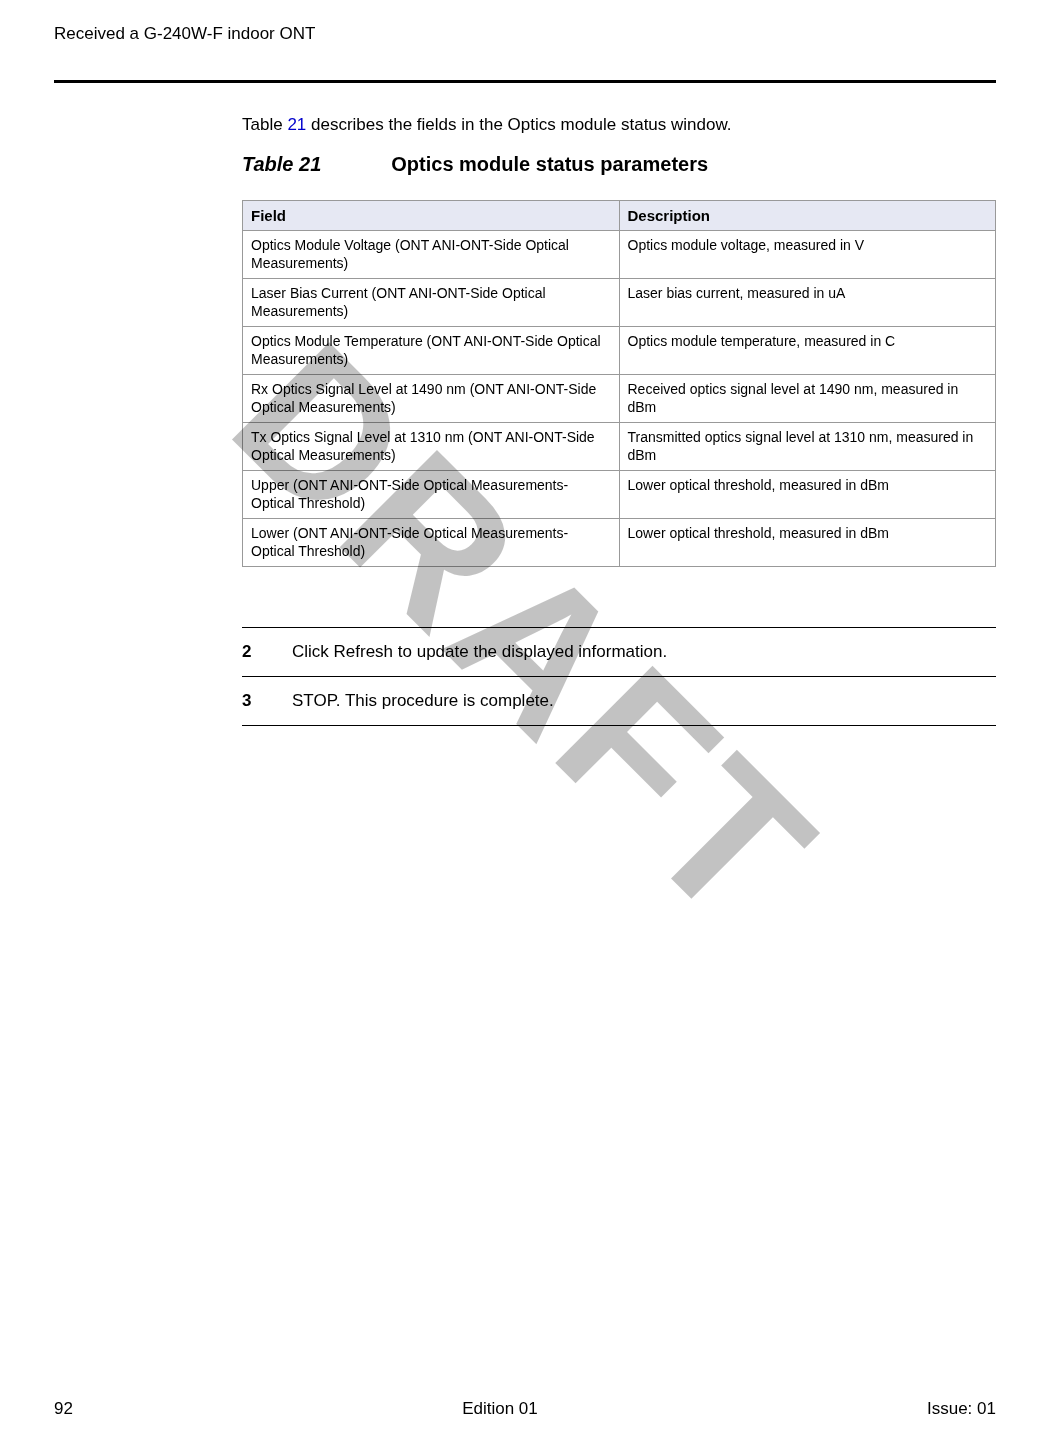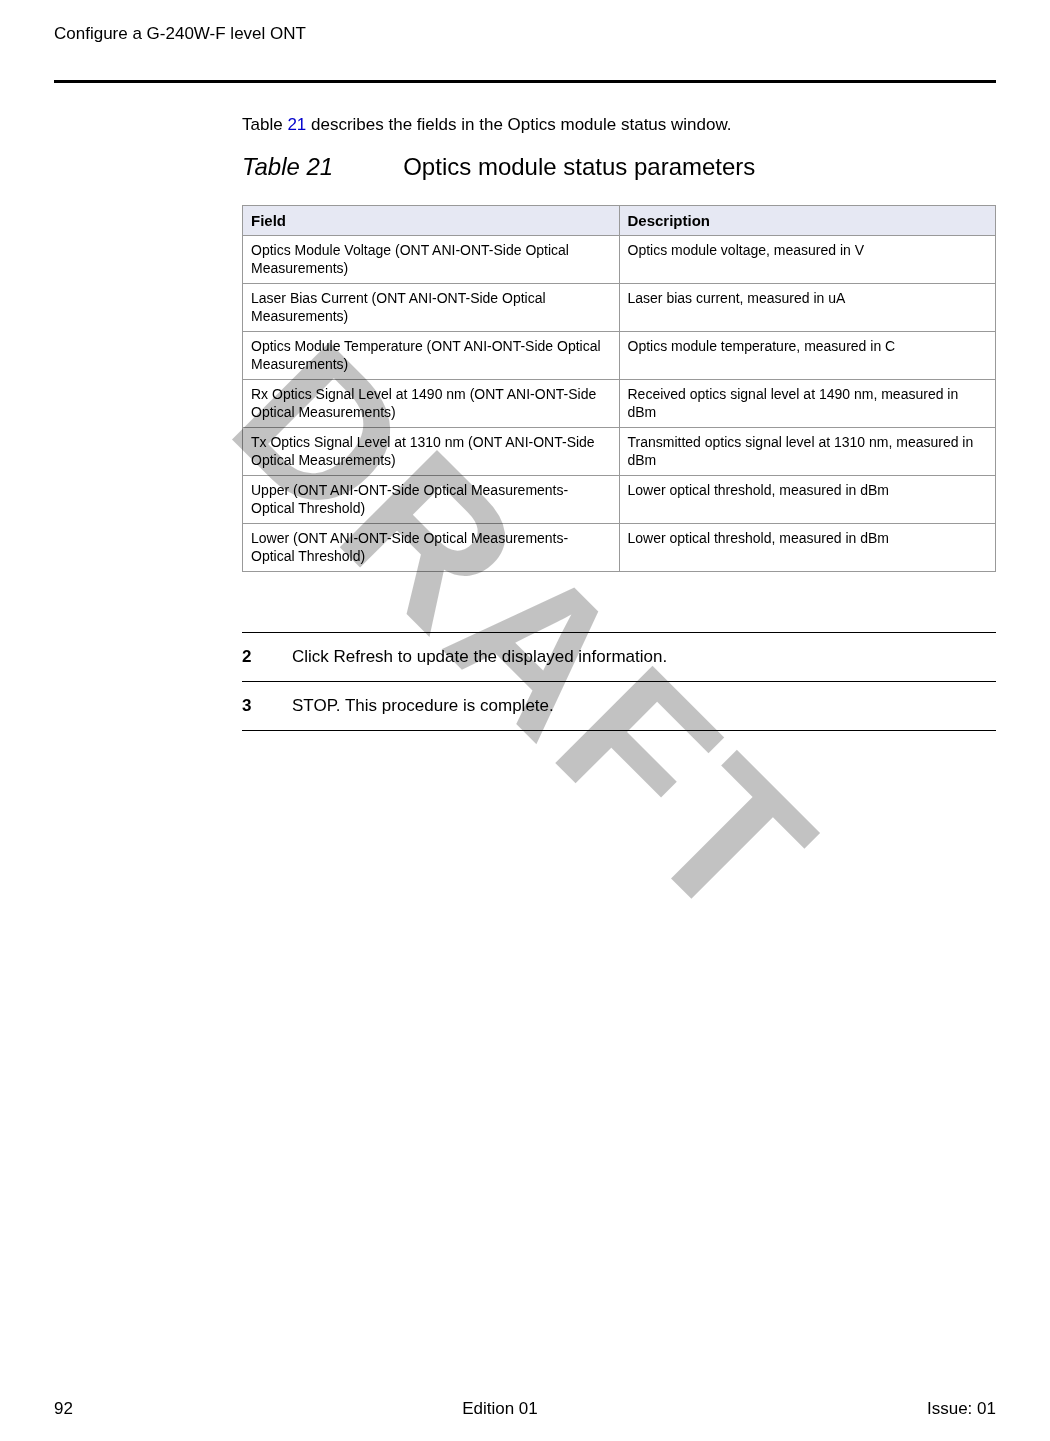--- a/index.html
+++ b/index.html
@@ -32,22 +32,22 @@
   }
   .intro {
     font-size: 17px;
     margin-bottom: 18px;
   }
   .xref {
     color: #0000cc;
   }
   .table-title {
     font-style: italic;
-    font-weight: normal;
-    font-size: 24px;
+    font-weight: bold;
+    font-size: 20px;
     margin-bottom: 24px;
   }
   .table-title .tnum {
     margin-right: 70px;
     font-style: italic;
   }
   .table-title .ttext {
     font-style: normal;
   }
   table.params {
@@ -118,21 +118,21 @@
     justify-content: space-between;
     font-size: 17px;
   }
 </style>
 </head>
 <body>
 
 <div class="page">
 
   <div class="header-row">
-    <div>Configure a G-240W-F level ONT</div>
+    <div>Received a G-240W-F indoor ONT</div>
   </div>
 
   <div class="rule-thick"></div>
 
   <div class="content">
     <div class="intro">
       <span>Table </span><span class="xref">21</span><span> describes the fields in the Optics module status window.</span>
     </div>
 
     <div class="table-title">

